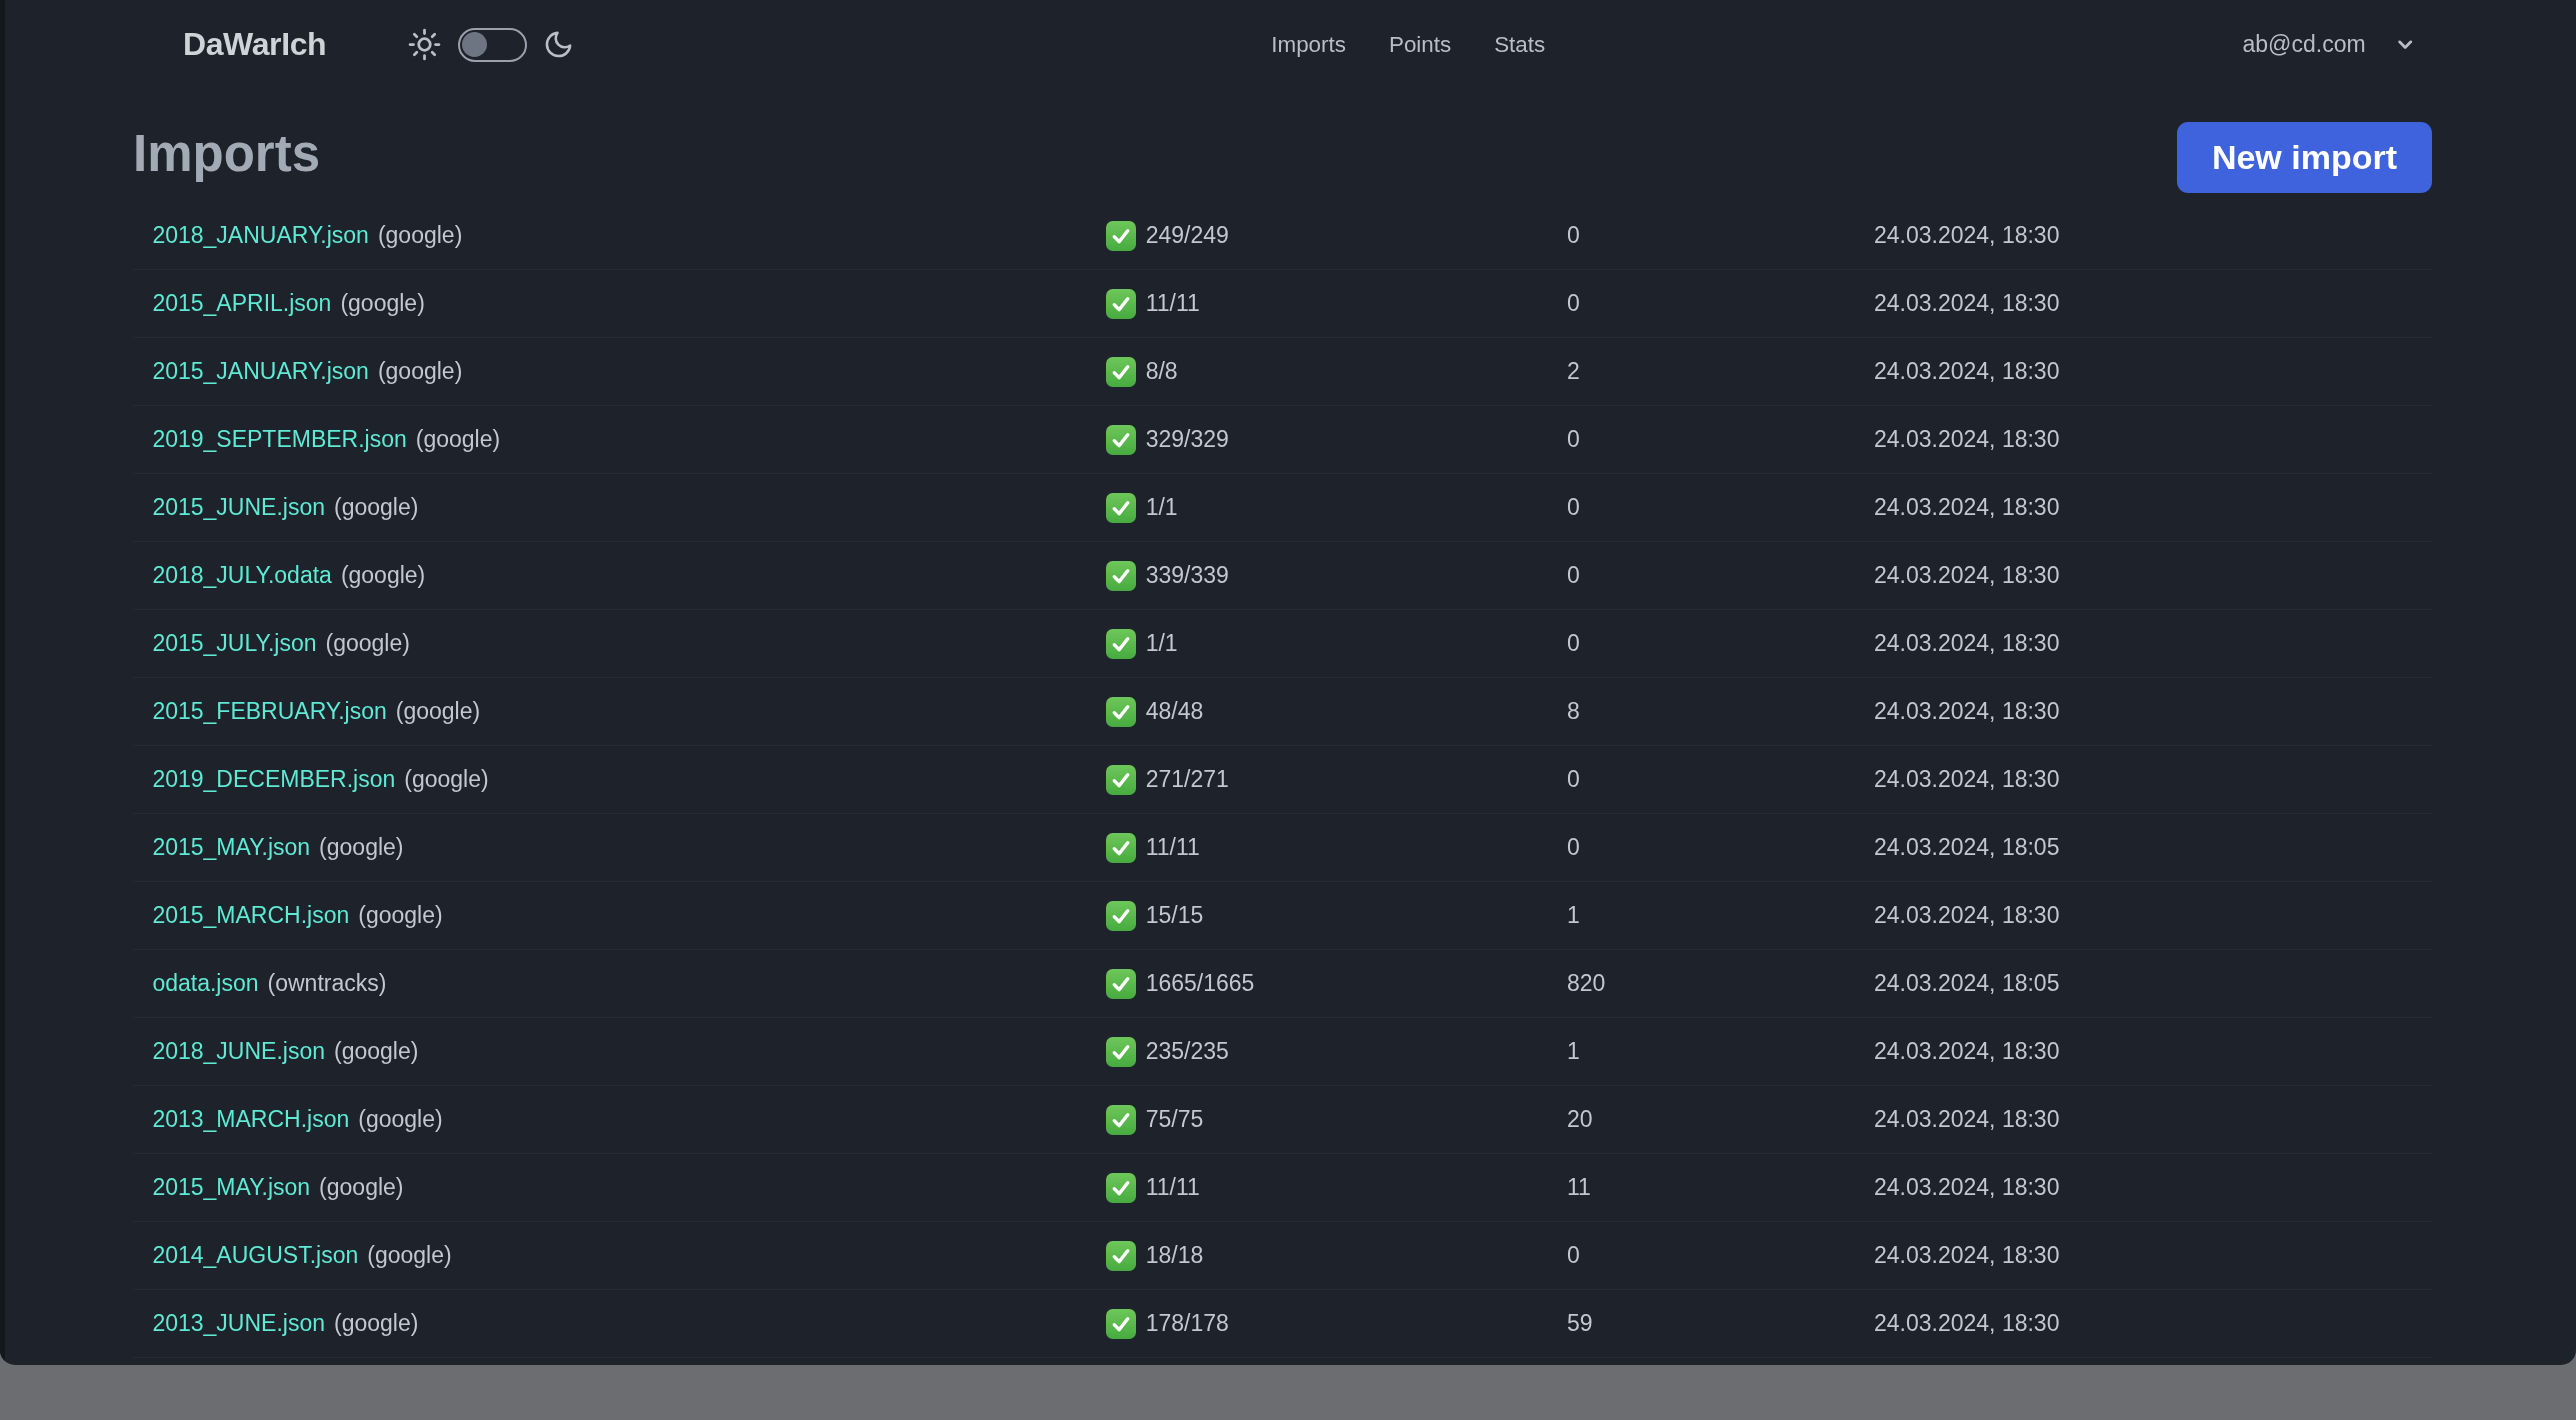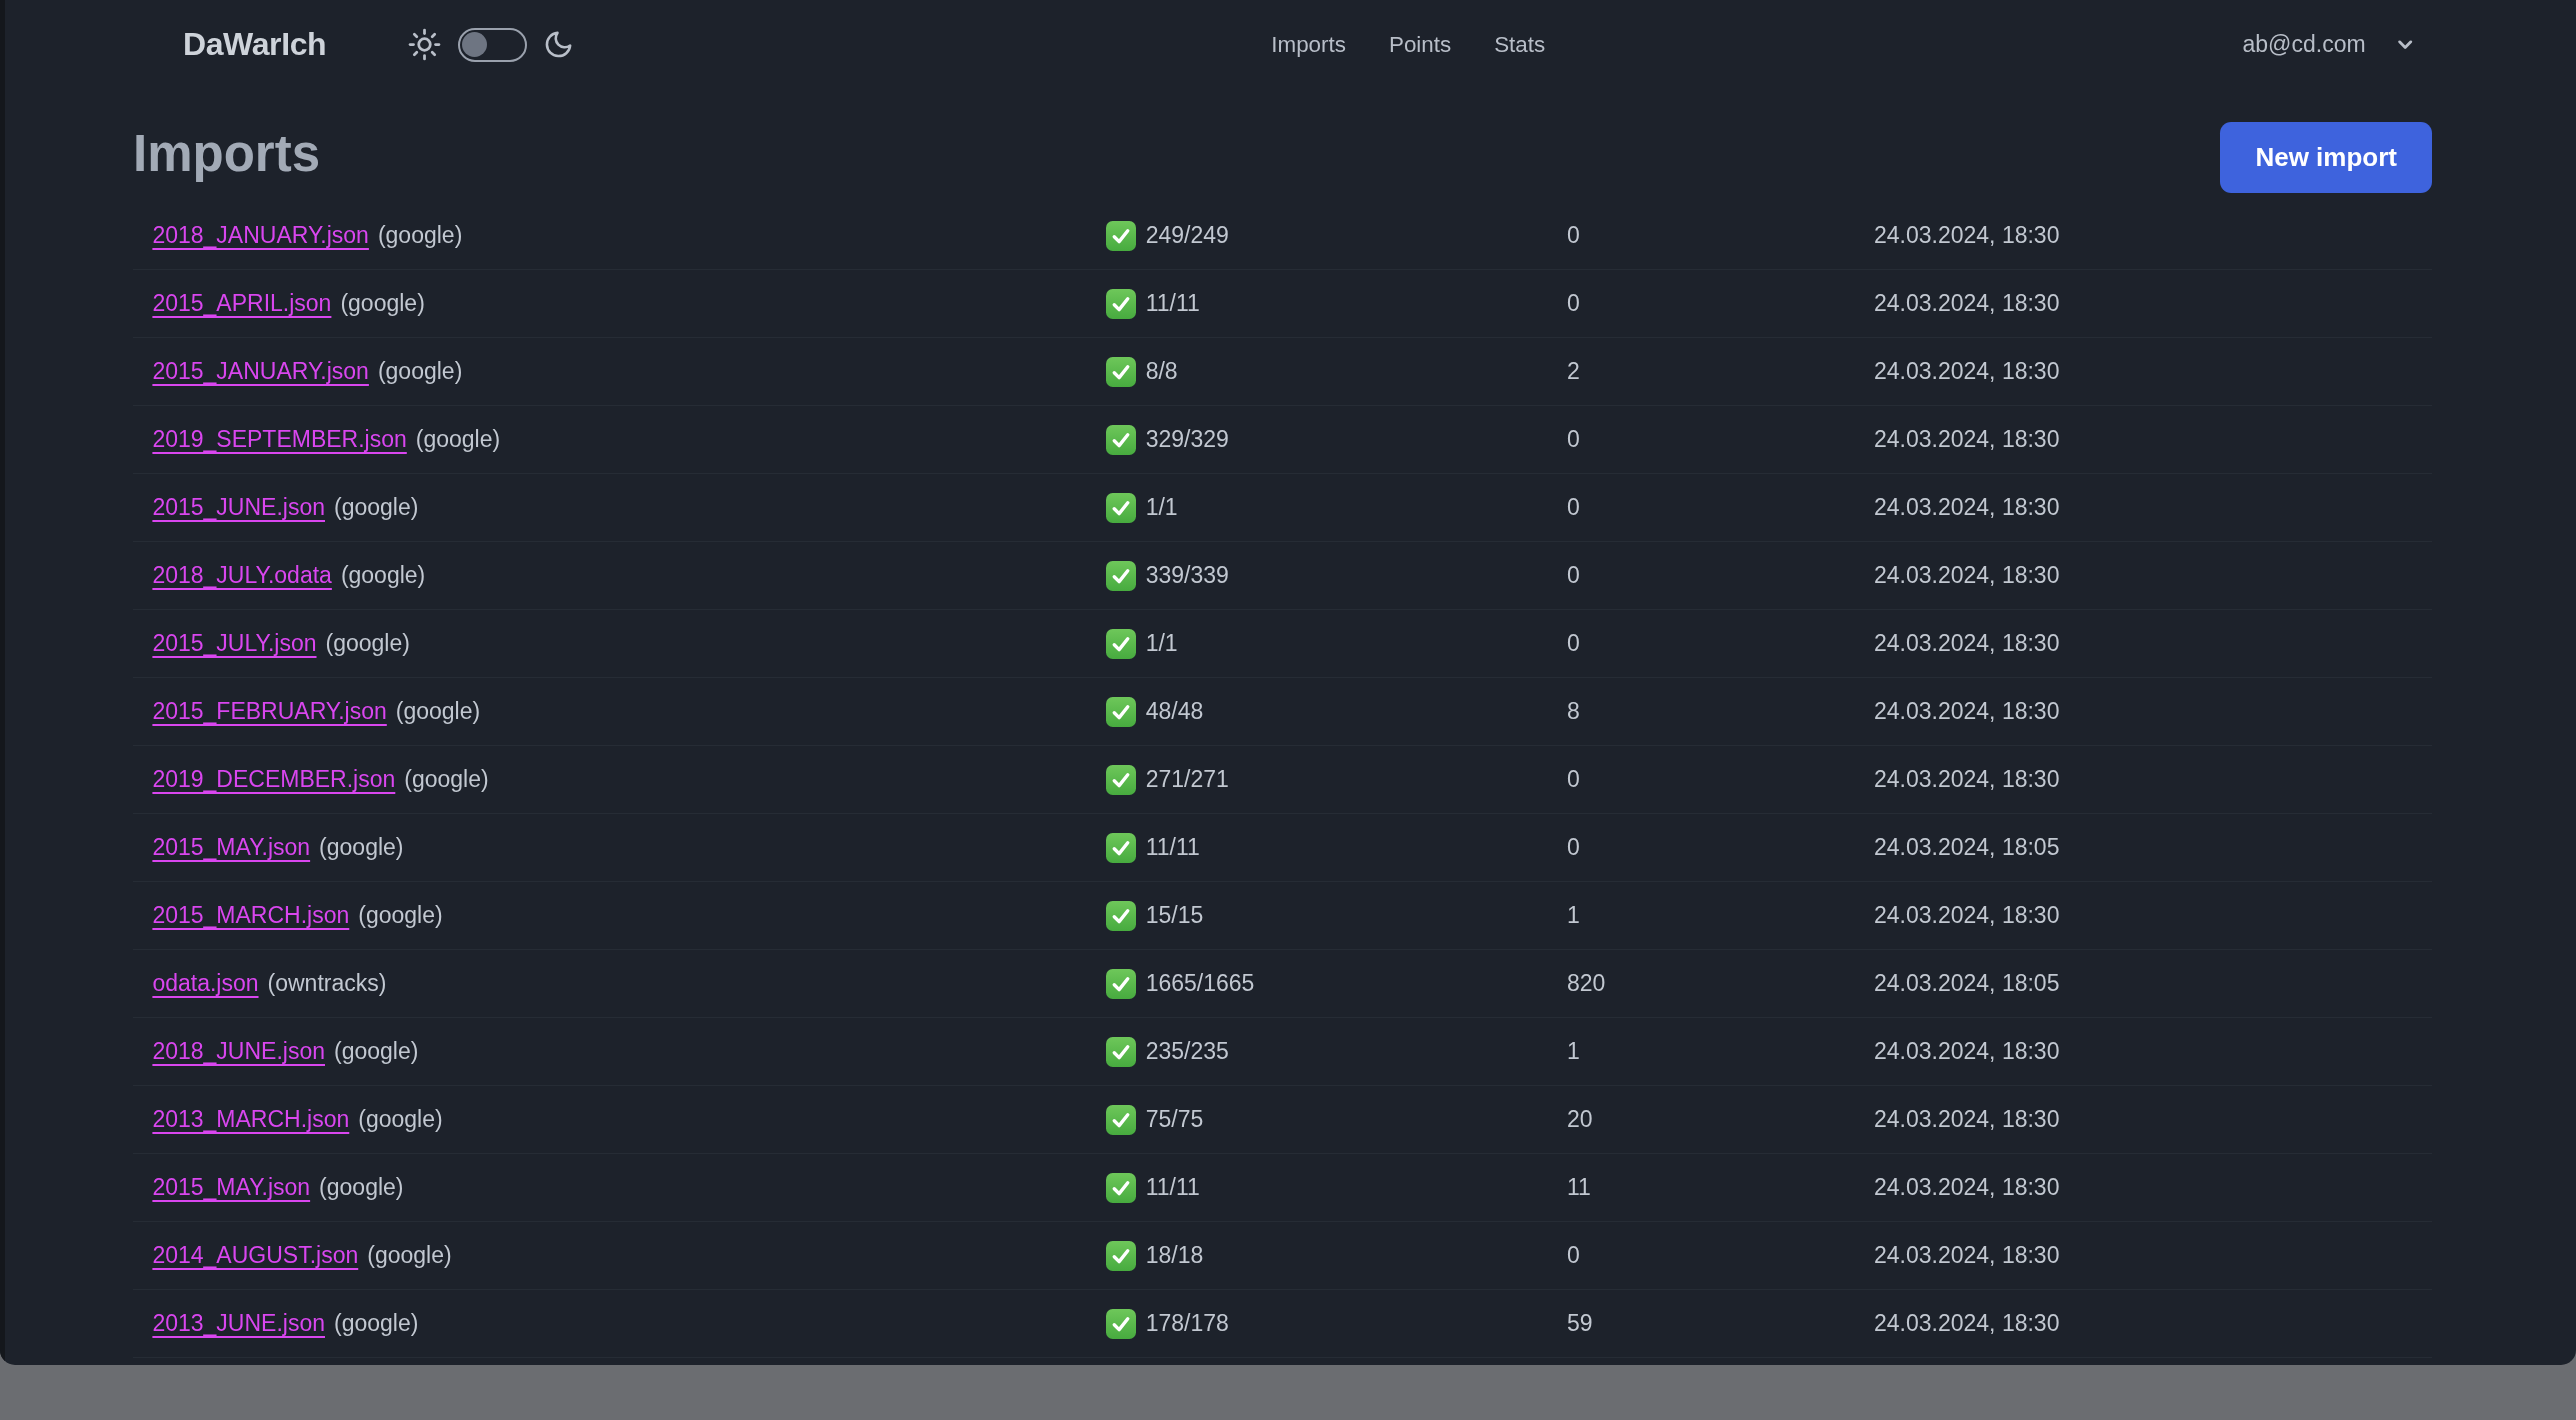--- a/index.html
+++ b/index.html
@@ -53,21 +53,21 @@
   
   main { padding: 33px 144px 0 133px; }
   .title-row { display: flex; justify-content: space-between; align-items: flex-start; }
   h1 {
     margin: 0; font-size: 51px; font-weight: 700; color: #a2aab6;
     line-height: 1.0; padding-top: 6px;
   }
   .btn-primary {
     border: none; outline: none; cursor: pointer;
     background: #3e63dd; color: #ffffff;
-    font-family: inherit; font-size: 26px; font-weight: 600;
+    font-family: inherit; font-size: 34px; font-weight: 600;
     height: 71px; padding: 0 35px; border-radius: 11.2px;
   }
   
   .table { margin-top: 9px; }
   .tr, .thead {
     display: grid;
     grid-template-columns: 973px 461px 307px 1fr;
     align-items: center;
   }
   .thead { height: 57px; border-bottom: 1.5px solid #2a2f3a; }
@@ -75,21 +75,21 @@
     font-size: 18.6px; font-weight: 700; color: #828a97;
   }
   .th:first-child, .td:first-child { padding-left: 19.4px; }
   .tr { height: 67px; border-bottom: 1.5px solid #262c35; }
   .td {
     font-size: 23px; color: #c2c8d1;
     display: flex; align-items: center;
     white-space: nowrap;
   }
   .file-link {
-    color: #d946ef; text-decoration: underline;
+    color: #5eead4; 
     text-underline-offset: 4.5px; cursor: pointer;
   }
   .src { margin-left: 9px; }
   .check {
     width: 30px; height: 30px; border-radius: 6.7px;
     background: linear-gradient(180deg, #6ec75a 0%, #47ab3f 100%);
     display: inline-flex; align-items: center; justify-content: center;
     margin-right: 9.7px; flex: none;
   }
   svg { display: block; }

